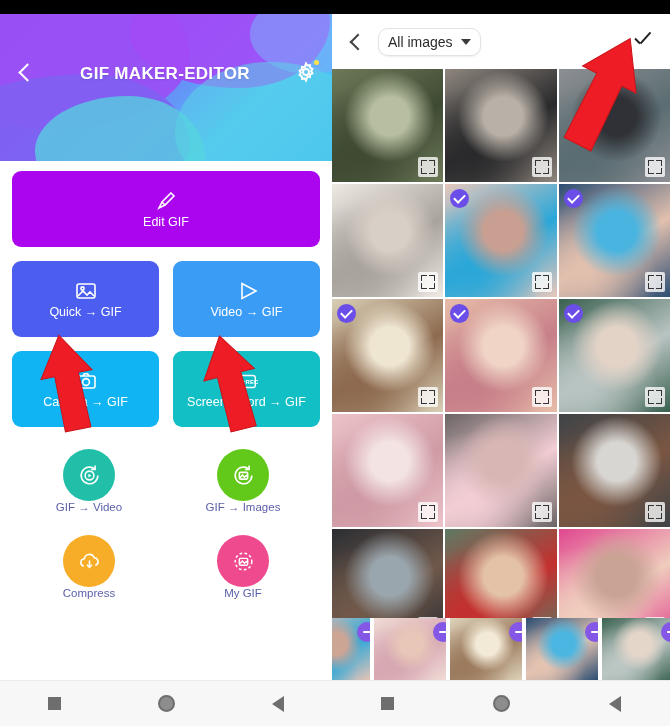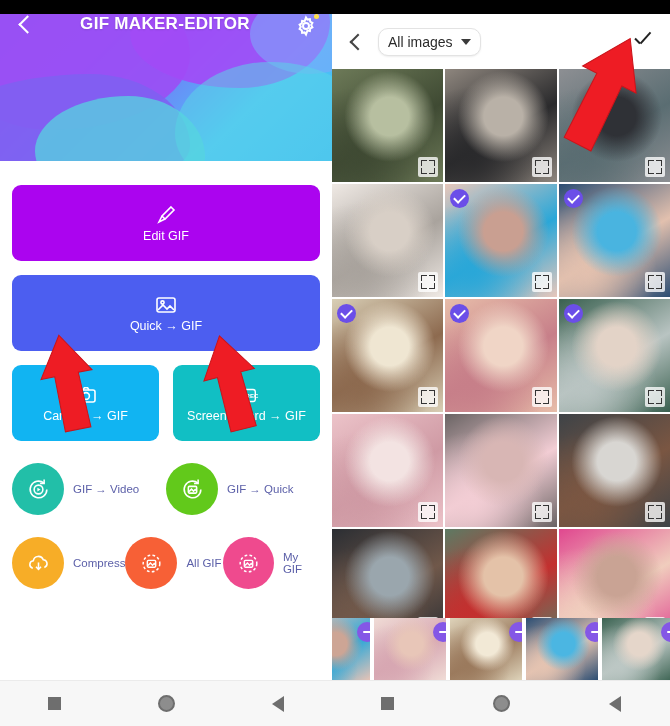--- a/index.html
+++ b/index.html
@@ -18,37 +18,37 @@
   .b2 { width:200px; height:120px; left:130px; top:-46px; background:#a24bf7; opacity:.9;
         border-radius:50% 50% 45% 55%/55% 45% 55% 45%; }
   .b3 { width:250px; height:120px; left:-60px; top:60px; background:#7f61f2; opacity:.85;
         border-radius:60% 40% 55% 45%/50% 60% 40% 50%; }
   .b4 { width:170px; height:110px; left:35px; top:82px; background:#56d5e0; opacity:.75;
         border-radius:55% 45% 50% 50%/50% 55% 45% 50%; }
   .b5 { width:190px; height:130px; left:175px; top:48px; background:#5ad4e8; opacity:.55;
         border-radius:50% 50% 55% 45%/55% 45% 55% 45%; }
   .b6 { width:120px; height:80px; left:250px; top:-20px; background:#7ea8fb; opacity:.6;
         border-radius:50%; }
-  .hdr-row { position:absolute; inset:0; display:flex; align-items:flex-start; padding:0 14px; height:70px; }
+  .hdr-row { position:absolute; inset:0; display:flex; align-items:flex-end; padding:0 14px; height:70px; }
   .back-chev { width:22px; height:22px; position:relative; flex:0 0 auto; cursor:pointer; }
   .back-chev:before { content:""; position:absolute; left:7px; top:4px; width:11px; height:11px;
     border-left:2px solid #fff; border-bottom:2px solid #fff; transform:rotate(45deg); }
   .app-title { flex:1; text-align:center; color:#fff; font-size:17px; font-weight:bold;
     letter-spacing:.3px; text-shadow:0 1px 2px rgba(0,0,0,.12); }
   .gear-wrap { width:24px; height:24px; position:relative; flex:0 0 auto; cursor:pointer; }
   .gear-dot { position:absolute; right:-1px; top:0px; width:5px; height:5px; border-radius:50%; background:#ffe14d; }
 
-  .l-body { padding:24px 12px 0 12px; background:#fff; }
+  .l-body { padding:10px 12px 0 12px; background:#fff; }
   .btn-row { display:flex; gap:14px; margin-bottom:14px; }
   .big-btn { flex:1; height:76px; border-radius:9px; display:flex; flex-direction:column;
     align-items:center; justify-content:center; gap:2px; cursor:pointer; position:relative; }
   .big-btn .ic { width:24px; height:24px; display:block; }
   .big-btn .lbl { color:#fff; font-size:12.5px; }
   .row3 { margin-top:22px; display:flex; }
-  .circ-item { flex:1; display:flex; flex-direction:row; align-items:center; gap:9px; cursor:pointer; }
+  .circ-item { flex:1; display:flex; flex-direction:column; align-items:center; cursor:pointer; }
   .circ { width:52px; height:52px; border-radius:50%; display:flex; align-items:center; justify-content:center; }
   .circ-lbl { font-size:11.5px; color:#5b5fa8; }
 
   
   .arrow { position:absolute; pointer-events:none; z-index:40; }
 
   
   .right-phone { position:relative; width:338px; height:726px; background:#fff; overflow:hidden; }
   .r-header { height:55px; background:#fff; display:flex; align-items:center; padding:0 14px; gap:12px; }
   .r-back { width:20px; height:20px; position:relative; cursor:pointer; }
@@ -139,20 +139,26 @@
 
       <div class="btn-row">
         <div class="big-btn" id="pb2" style="background: rgb(76, 94, 240);">
           <svg class="ic" viewBox="0 0 24 24" fill="none" stroke="#fff" stroke-width="1.6">
             <rect x="3" y="5" width="18" height="14" rx="2"></rect>
               <circle cx="8.5" cy="9.5" r="1.6"></circle>
             <path d="M4 17l5-5 4 4 3-3 4 4"></path>
           </svg>
           <div class="lbl">Quick → GIF</div>
         </div>
+        <div class="big-btn" id="pb3" style="background: rgb(59, 156, 245);">
+          <svg class="ic" viewBox="0 0 24 24" fill="none" stroke="#fff" stroke-width="1.6">
+            <path d="M7 4.5v15l14-7.5z"></path>
+          </svg>
+          <div class="lbl">Video → GIF</div>
+        </div>
       </div>
 
       <div class="btn-row">
         <div class="big-btn" id="pb4" style="background: rgb(17, 180, 242);">
           <svg class="ic" viewBox="0 0 24 24" fill="none" stroke="#fff" stroke-width="1.6">
             <rect x="3" y="7" width="18" height="12" rx="2"></rect>
               <circle cx="12" cy="13" r="3.4"></circle>
             <path d="M9 7l1.4-2.2h3.2L15 7"></path>
           </svg>
           <div class="lbl">Camera → GIF</div>
@@ -181,44 +187,34 @@
         </div>
         <div class="circ-item">
           <div class="circ" id="cb2" style="background: rgb(98, 201, 27);">
             <svg viewBox="0 0 24 24" width="25" height="25" fill="none" stroke="#fff" stroke-width="1.5">
               <path d="M20 12a8 8 0 1 1-2.8-6.1"></path>
                 <path d="M17.4 2.4v3.9h-3.9"></path>
               <rect x="8" y="9" width="8" height="6.5" rx="1"></rect>
                 <path d="M8.6 14l2.4-2.4 2 2 1.6-1.6 1.4 1.4"></path>
             </svg>
           </div>
-          <div class="circ-lbl">GIF → Quick</div>
+          <div class="circ-lbl">GIF → Images</div>
         </div>
       </div>
 
       <div class="row3">
         <div class="circ-item">
           <div class="circ" id="cb3" style="background: rgb(247, 173, 39);">
             <svg viewBox="0 0 24 24" width="25" height="25" fill="none" stroke="#fff" stroke-width="1.5">
               <path d="M6.5 16.5a3.6 3.6 0 0 1 .5-7.1 5 5 0 0 1 9.6-1 3.8 3.8 0 0 1 1 7.4"></path>
               <path d="M12 11v6.5"></path>
                 <path d="M9.6 15.1L12 17.6l2.4-2.5"></path>
             </svg>
           </div>
           <div class="circ-lbl">Compress</div>
-        </div>
-        <div class="circ-item">
-          <div class="circ" id="cb4" style="background: rgb(247, 96, 54);">
-            <svg viewBox="0 0 24 24" width="25" height="25" fill="none" stroke="#fff" stroke-width="1.4">
-              <circle cx="12" cy="12" r="8" stroke-dasharray="2.6 2.2"></circle>
-              <rect x="8" y="9" width="8" height="6.5" rx="1"></rect>
-                <path d="M8.6 14l2.4-2.4 2 2 1.6-1.6 1.4 1.4"></path>
-            </svg>
-          </div>
-          <div class="circ-lbl">All GIF</div>
         </div>
         <div class="circ-item">
           <div class="circ" id="cb5" style="background: rgb(239, 74, 142);">
             <svg viewBox="0 0 24 24" width="25" height="25" fill="none" stroke="#fff" stroke-width="1.4">
               <circle cx="12" cy="12" r="8" stroke-dasharray="2.6 2.2"></circle>
               <rect x="8" y="9" width="8" height="6.5" rx="1"></rect>
                 <path d="M8.6 14l2.4-2.4 2 2 1.6-1.6 1.4 1.4"></path>
             </svg>
           </div>
           <div class="circ-lbl">My GIF</div>

